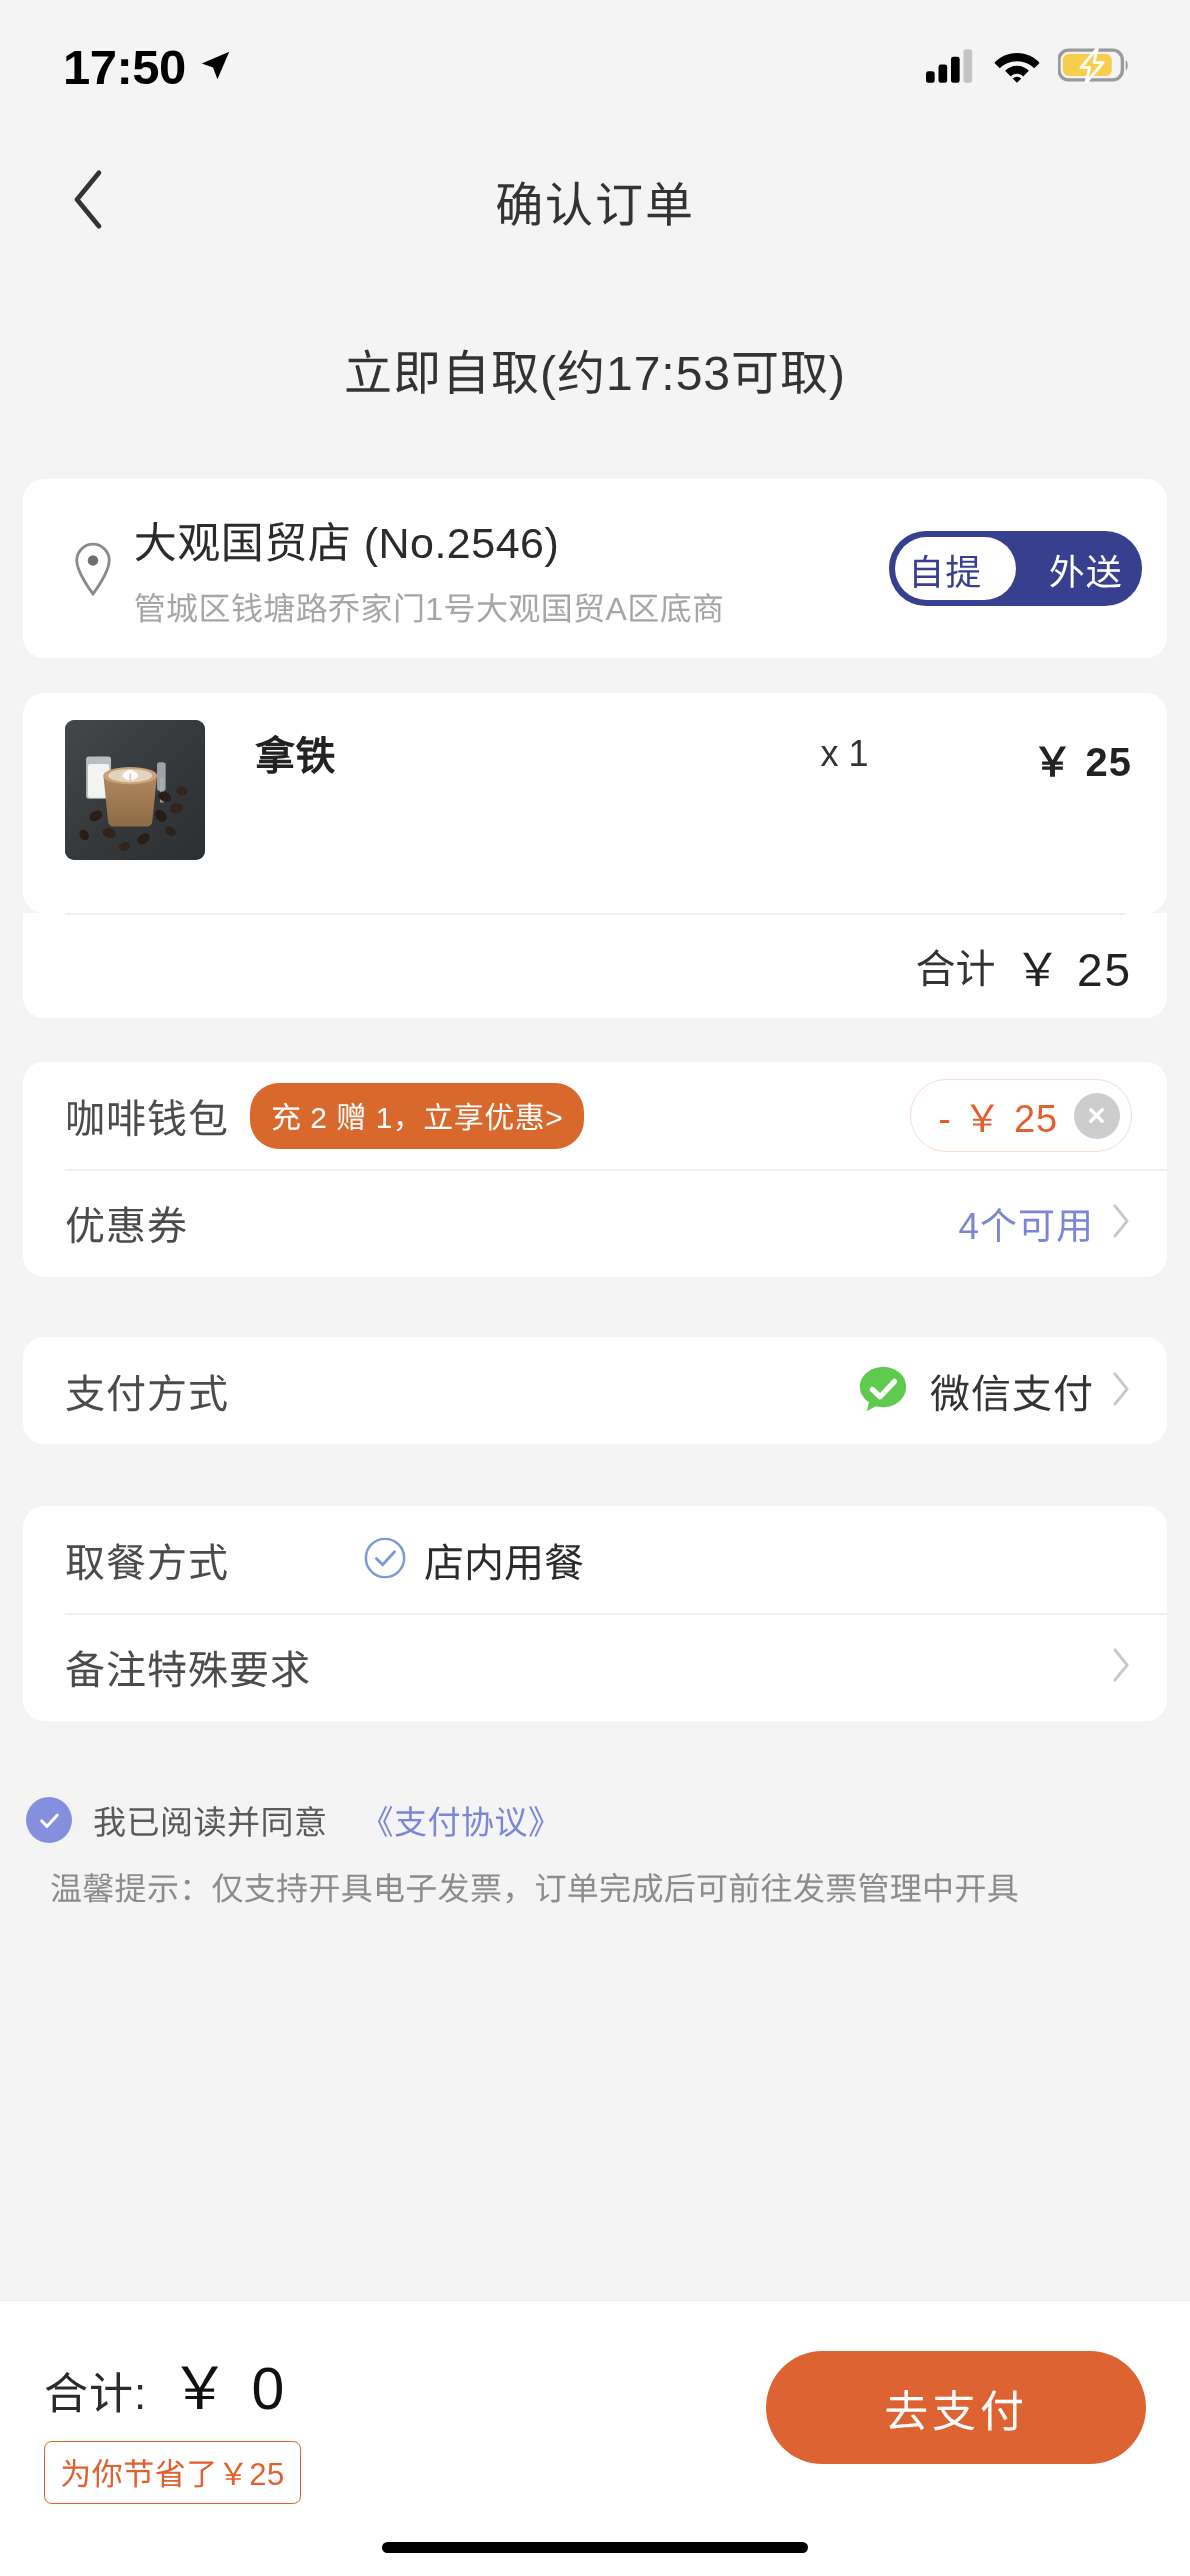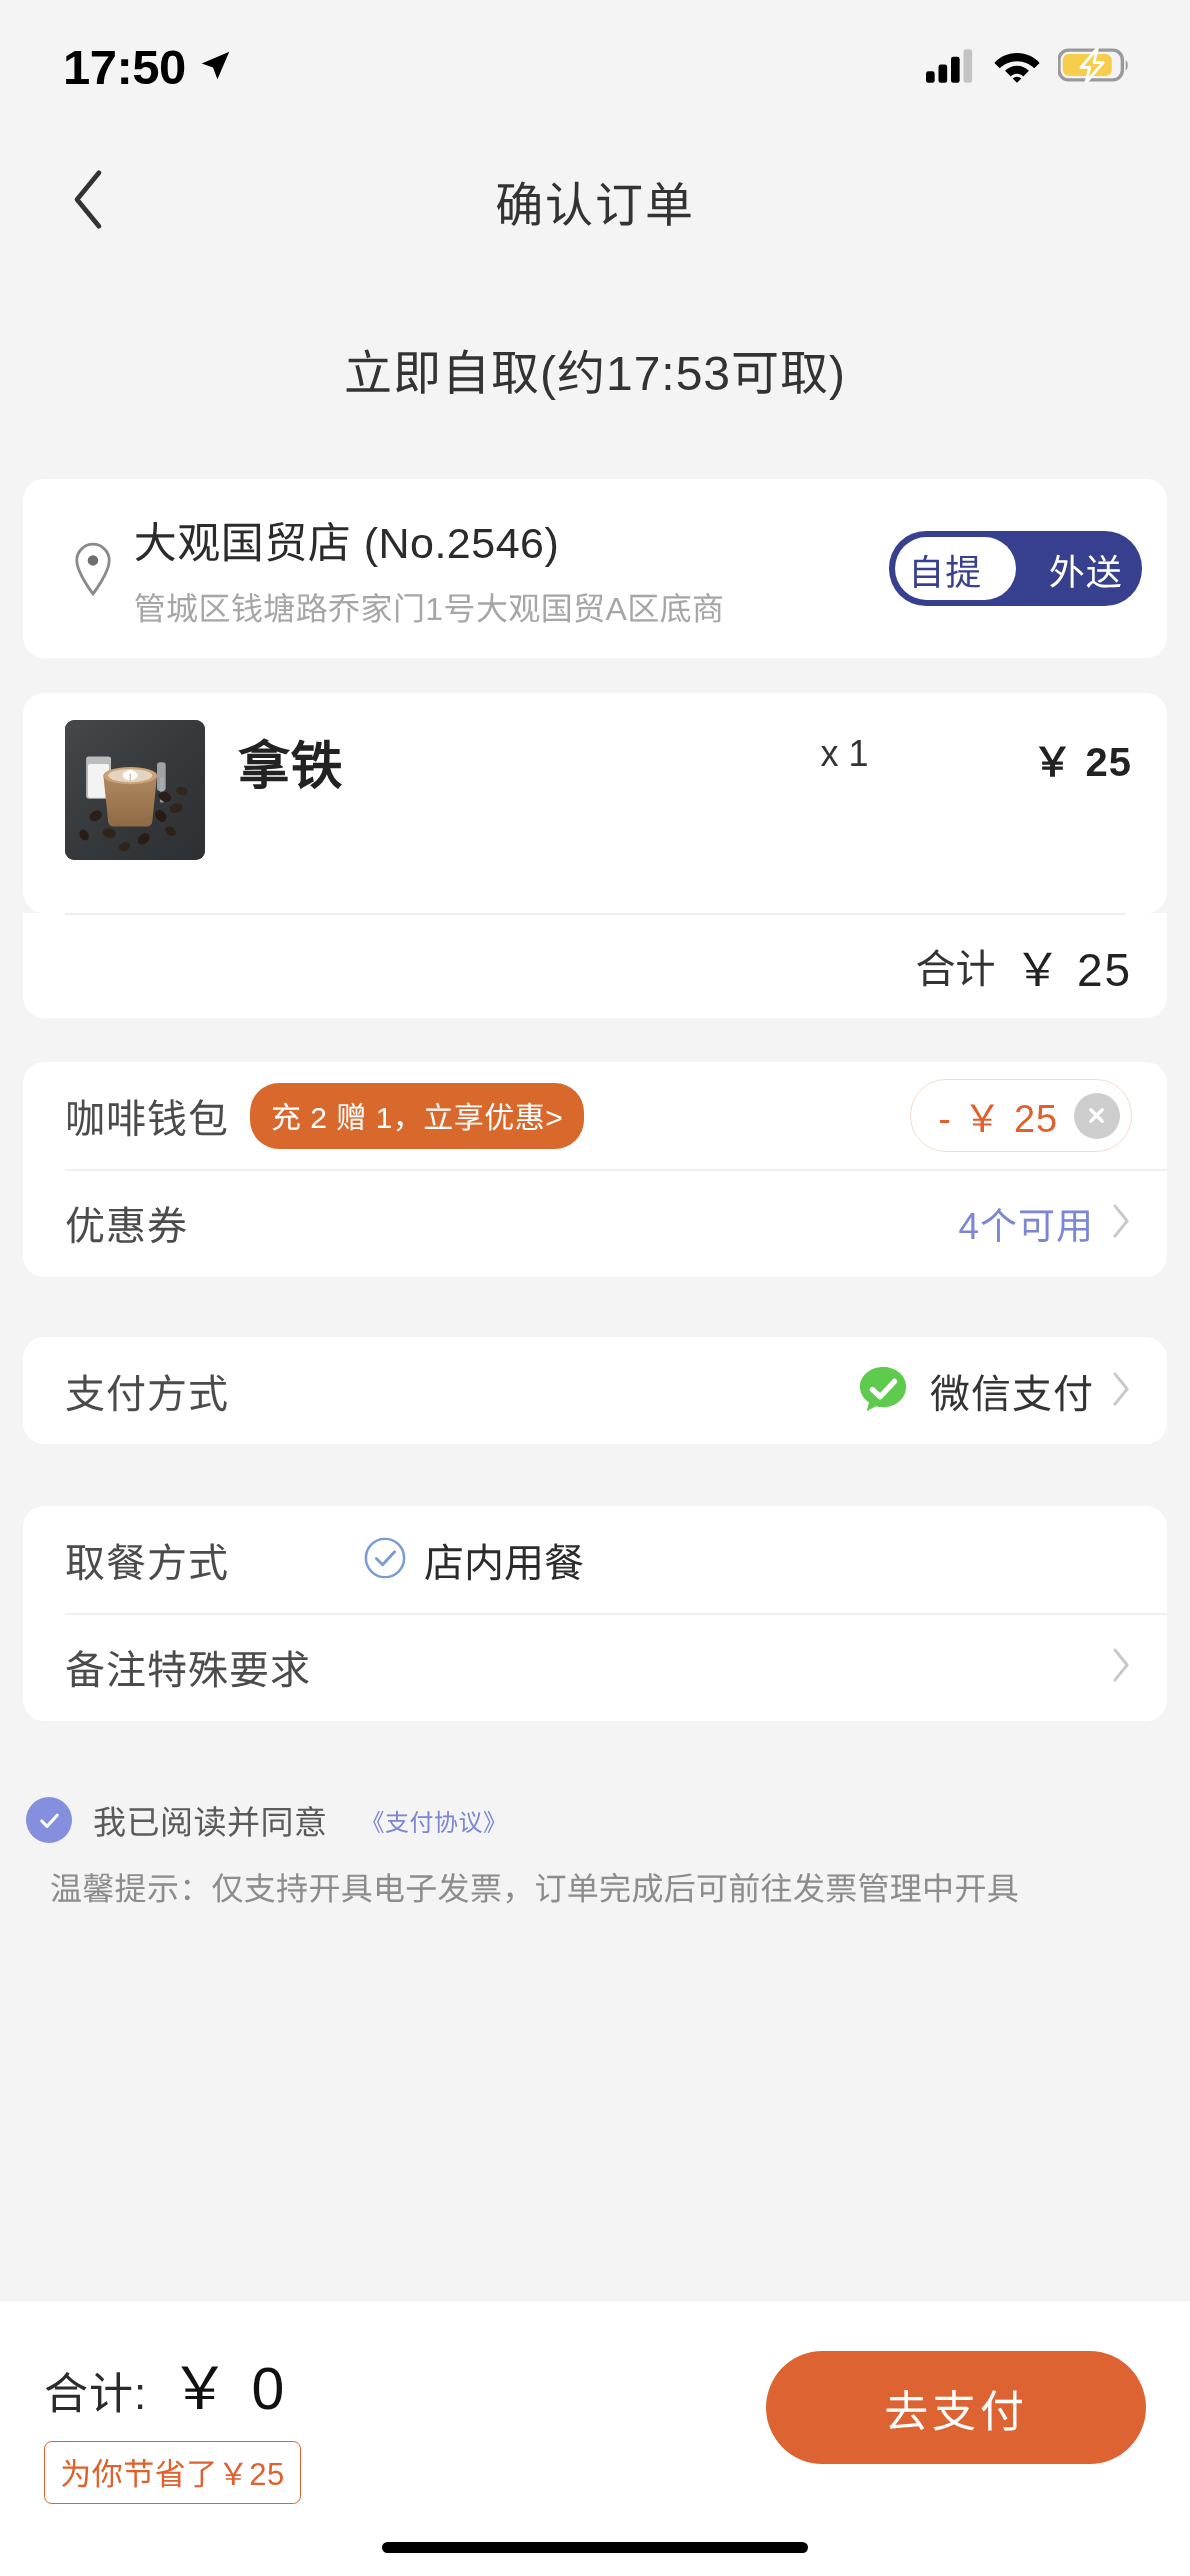--- a/index.html
+++ b/index.html
@@ -71,21 +71,21 @@
   }
 
   
   #product-card { top:693px; height:220px; }
   .product-row { display:flex; align-items:flex-start; height:100%; padding:27px 35px 0 42px; }
   .thumb {
     width:140px; height:140px; flex:0 0 140px; border-radius:9.6px; overflow:hidden;
     background:#3b3f42; position:relative;
   }
   .p-info { flex:1; padding-left:33px; padding-top:3.8px; }
-  .p-name { font-size:52px; color:#222; font-weight:600; letter-spacing:0.5px; }
+  .p-name { font-size:40px; color:#222; font-weight:600; letter-spacing:0.5px;margin-left:17px; }
   .p-spec { font-size:31px; color:#9a9a9a; margin-top:21px; letter-spacing:0.5px; }
   .p-qty { width:173px; text-align:center; font-size:36px; color:#333; padding-top:13.4px; }
   .p-price { width:201px; text-align:right; font-size:40px; color:#222; font-weight:600; padding-top:9.6px; letter-spacing:1px; }
 
   
   #subtotal-card { top:913px; height:105px; border-radius:0 0 21px 21px; }
   .subtotal-inner { height:100%; display:flex; align-items:center; justify-content:flex-end; padding:0 35px; }
   .sub-label { font-size:40px; color:#333; margin-right:19px; }
   .sub-value { font-size:46px; color:#222; font-weight:500; letter-spacing:1.9px; }
   .sub-divider { position:absolute; top:0; left:42px; right:42px; height:1.9px; background:#eee; }
@@ -126,21 +126,21 @@
   
   .agreement {
     position:absolute; top:1796px; left:0; width:997px;
     display:flex; align-items:center; padding-left:26px;
   }
   .agree-check {
     width:46px; height:46px; border-radius:50%; background:#8490dd;
     display:flex; align-items:center; justify-content:center; margin-right:21px;
   }
   .agree-text { font-size:33px; color:#5a5a5a; letter-spacing:0.5px; }
-  .agree-link { font-size:24px; color:#7b86d4; margin-left:33px; letter-spacing:0.5px; }
+  .agree-link { font-size:33px; color:#7b86d4; margin-left:33px; letter-spacing:0.5px; }
   .notice {
     position:absolute; top:1863px; left:50px; width:1112px;
     font-size:32px; color:#8c8c8c; letter-spacing:0.3px;
   }
 
   
   .bottombar {
     position:absolute; left:0; bottom:0; width:1190px; height:276px;
     background:#fff; border-top:1.9px solid #ededed;
   }

